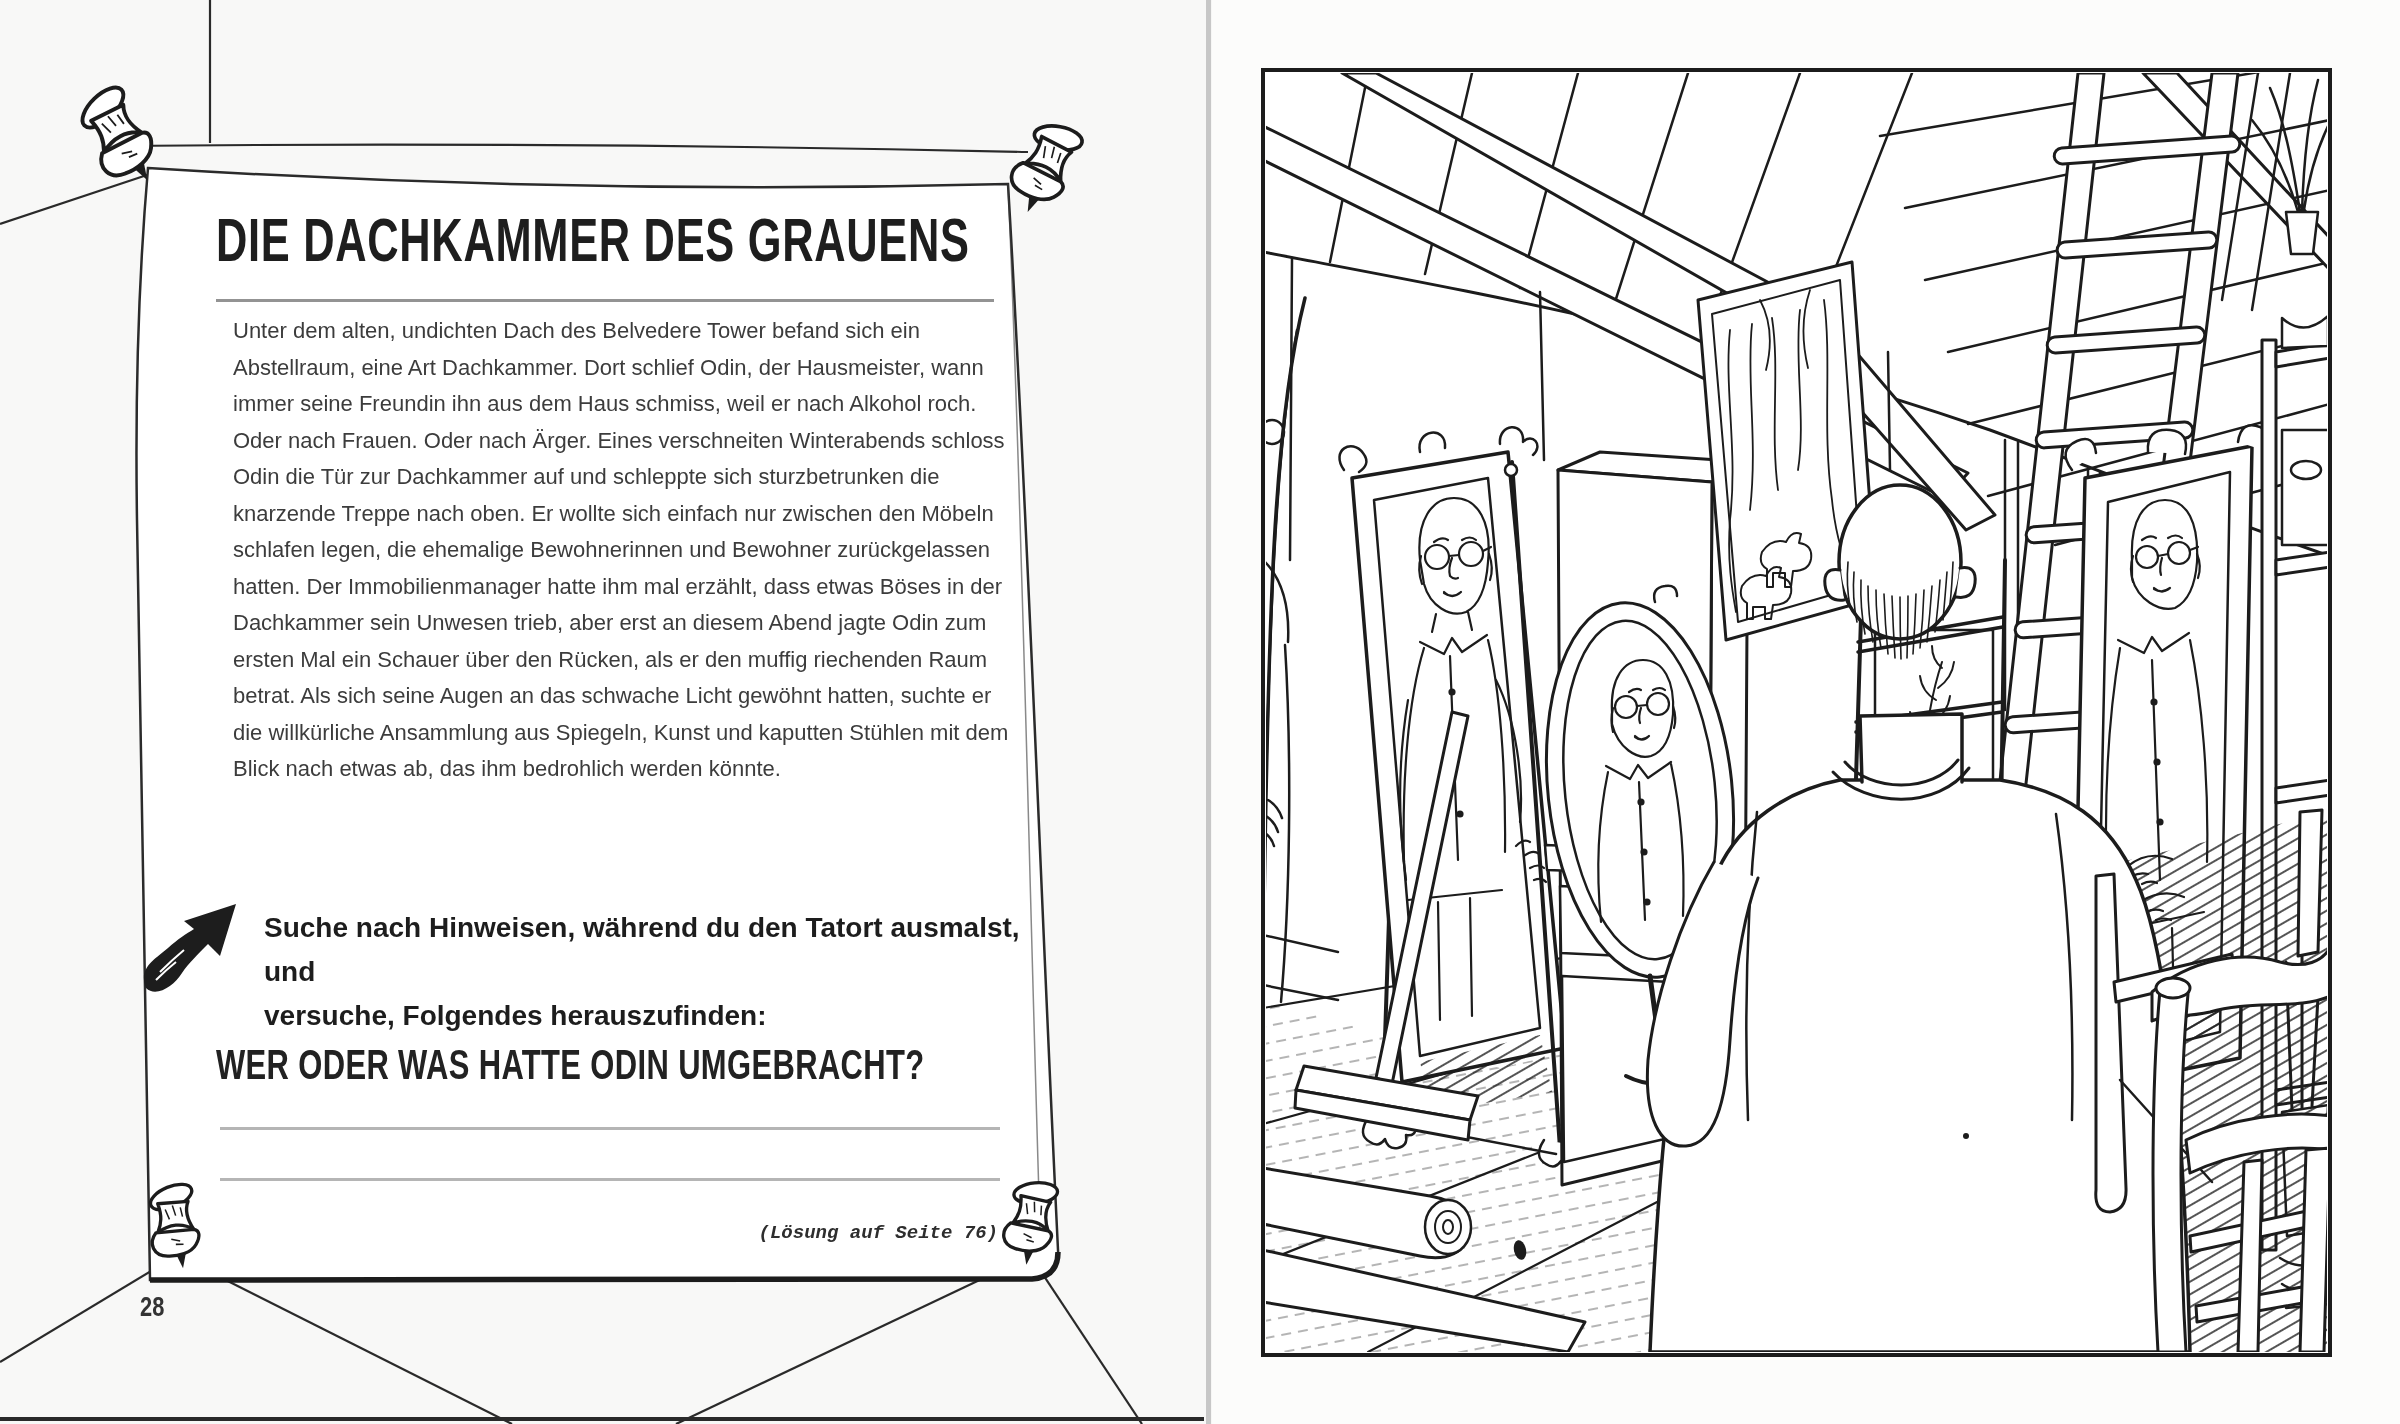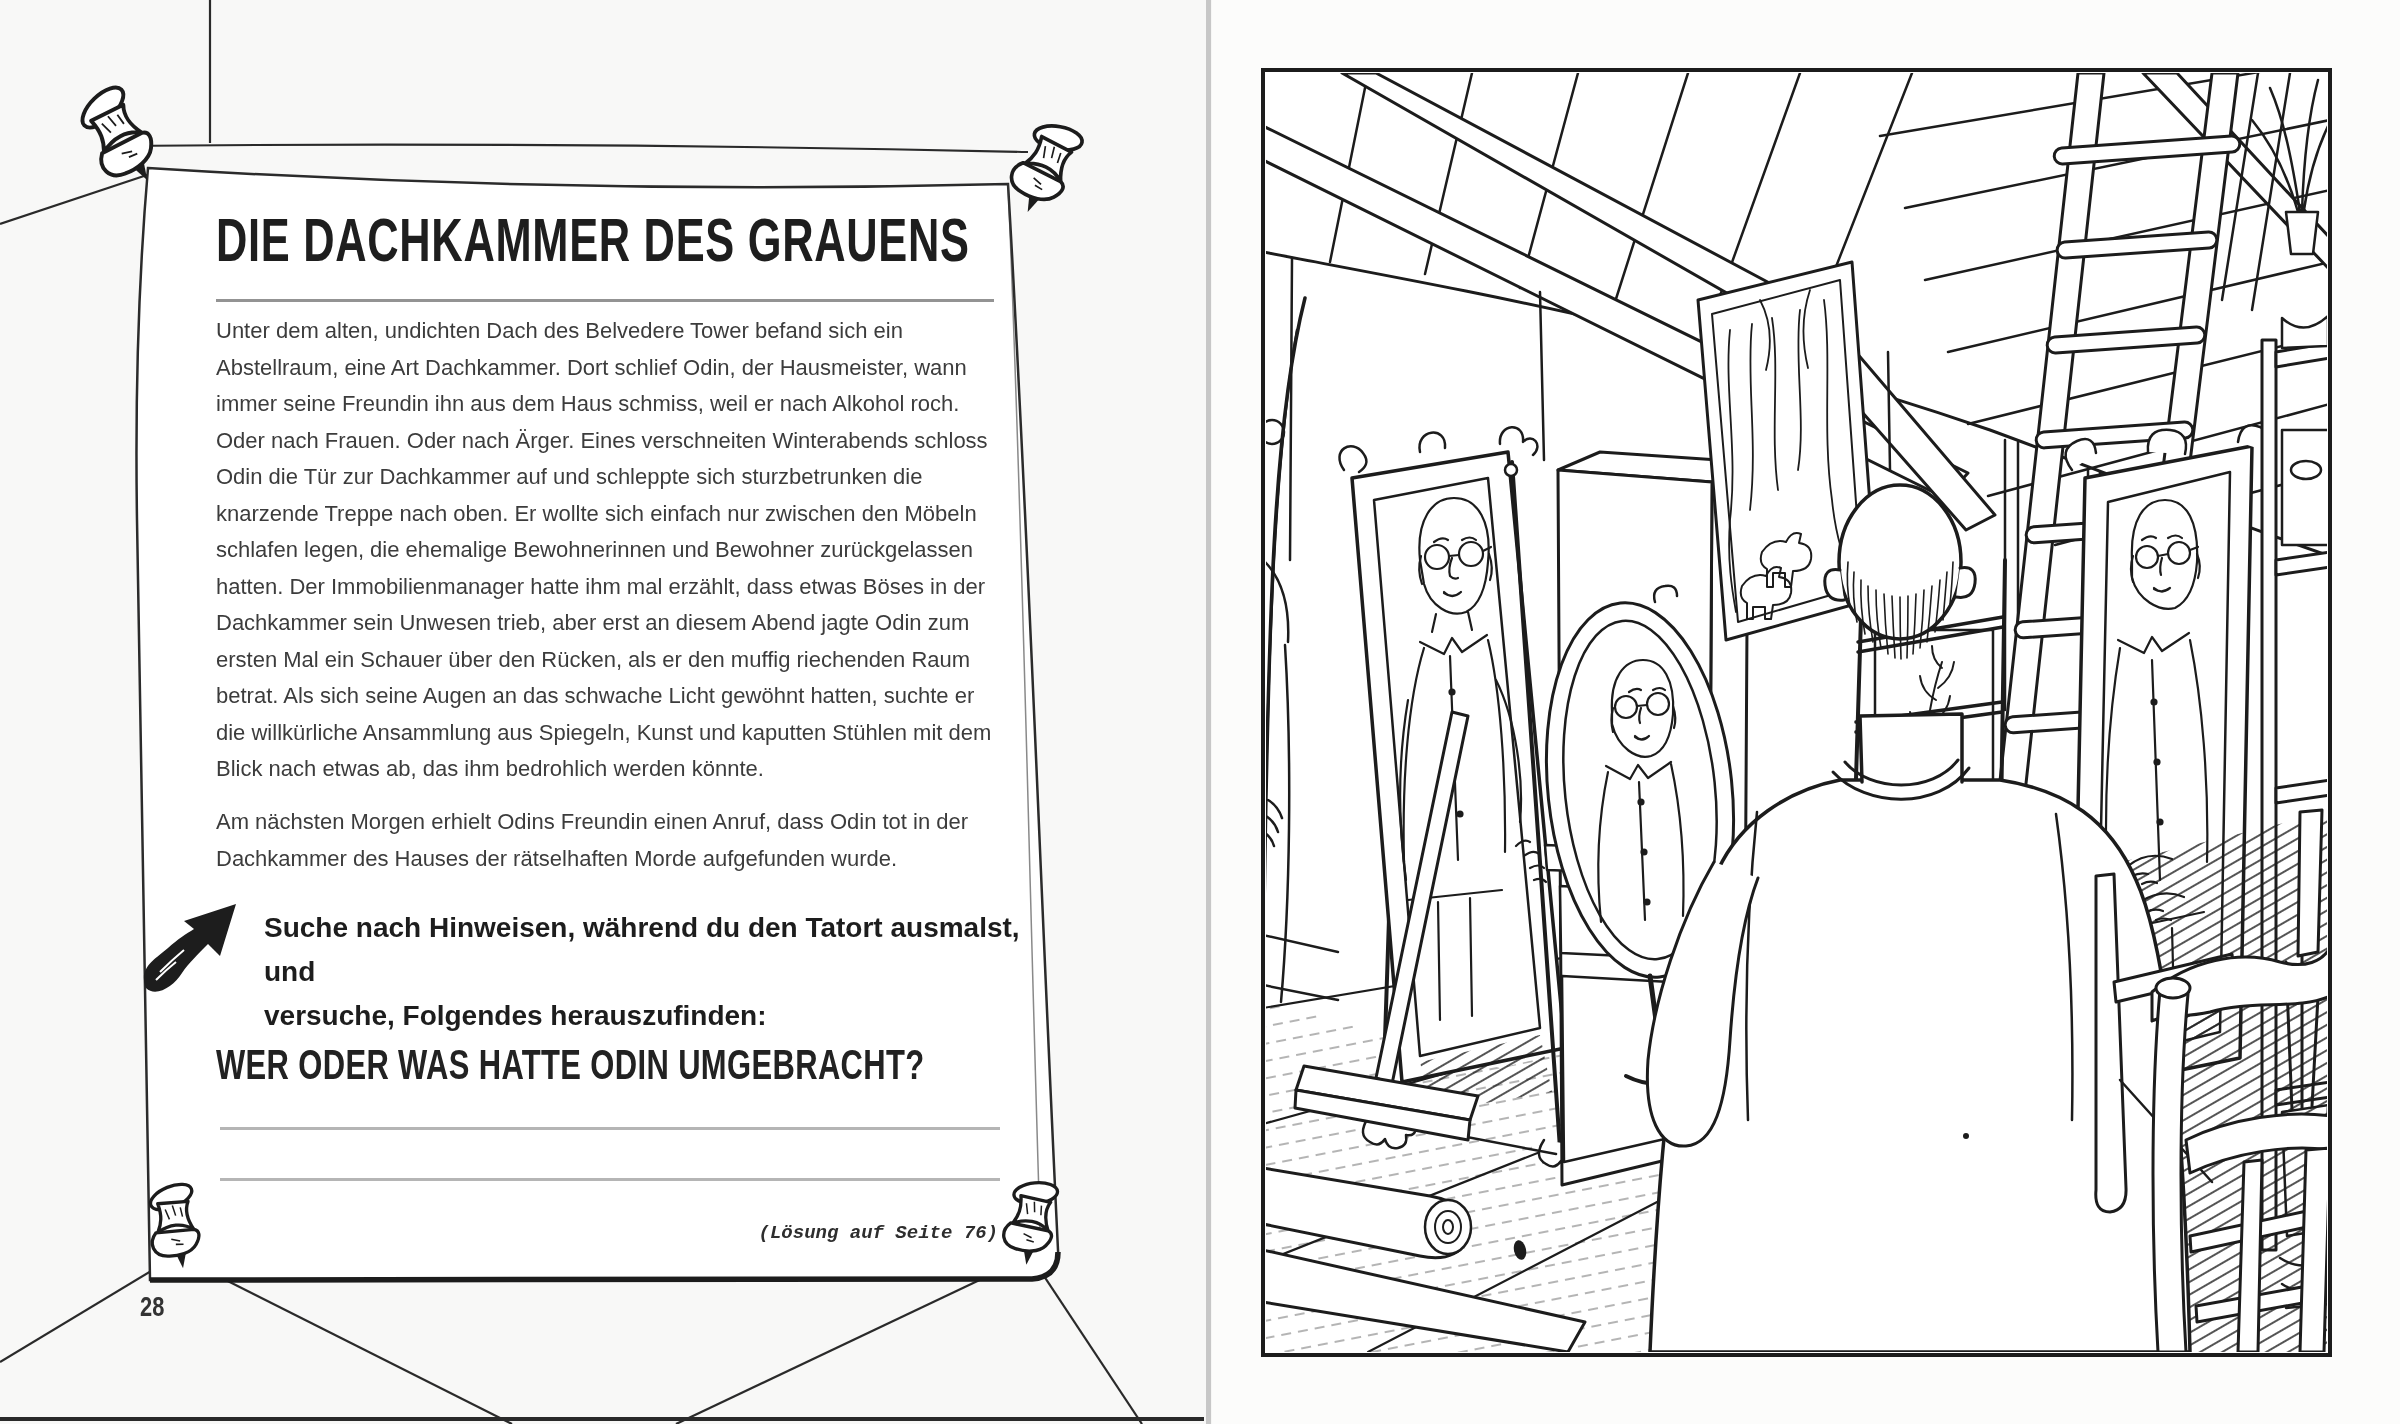--- a/index.html
+++ b/index.html
@@ -5,21 +5,21 @@
   html,body{margin:0;padding:0;background:#e9e9e8;}
   .spread{position:relative;width:2400px;height:1424px;background:#f6f6f5;overflow:hidden;
           font-family:"Liberation Sans","DejaVu Sans",sans-serif;}
   .art{position:absolute;left:0;top:0;z-index:1;}
   .textlayer{position:absolute;left:8px;top:0;width:2400px;height:1424px;z-index:2;}
   .textlayer > *{position:absolute;margin:0;}
   .title{left:208px;top:204px;font-size:62px;font-weight:700;color:#1e1e1e;letter-spacing:1px;
          transform:scaleX(0.70);transform-origin:0 0;white-space:nowrap;}
   .title-rule{left:208px;top:299px;width:778px;height:3px;background:#939393;}
   .body{left:208px;width:920px;font-size:22px;line-height:36.5px;color:#3c3c3c;white-space:pre-line;}
-  .p1{top:313px;}
+  .p1{top:313px;margin-left:17px;}
   .p2{top:804px;}
   .instruction{left:256px;top:906px;width:760px;font-size:28px;line-height:44px;font-weight:700;
                color:#1d1d1d;white-space:pre-line;}
   .arrow-wrap{left:130px;top:898px;width:104px;height:96px;}
   .question{left:208px;top:1040px;font-size:43px;font-weight:700;color:#222;letter-spacing:0.5px;
             transform:scaleX(0.72);transform-origin:0 0;white-space:nowrap;}
   .answer-line{left:212px;width:780px;height:3px;background:#b5b5b5;}
   .ans-1{top:1127px;}
   .ans-2{top:1178px;}
   .solution{left:640px;top:1222px;width:350px;text-align:right;font-size:19px;font-style:italic;
@@ -367,22 +367,20 @@
 Oder nach Frauen. Oder nach Ärger. Eines verschneiten Winterabends schloss
 Odin die Tür zur Dachkammer auf und schleppte sich sturzbetrunken die
 knarzende Treppe nach oben. Er wollte sich einfach nur zwischen den Möbeln
 schlafen legen, die ehemalige Bewohnerinnen und Bewohner zurückgelassen
 hatten. Der Immobilienmanager hatte ihm mal erzählt, dass etwas Böses in der
 Dachkammer sein Unwesen trieb, aber erst an diesem Abend jagte Odin zum
 ersten Mal ein Schauer über den Rücken, als er den muffig riechenden Raum
 betrat. Als sich seine Augen an das schwache Licht gewöhnt hatten, suchte er
 die willkürliche Ansammlung aus Spiegeln, Kunst und kaputten Stühlen mit dem
 Blick nach etwas ab, das ihm bedrohlich werden könnte.</p>
-  <p class="body p2">Am nächsten Morgen erhielt Odins Freundin einen Anruf, dass Odin tot in der
-Dachkammer des Hauses der rätselhaften Morde aufgefunden wurde.</p>
 
   <div class="arrow-wrap">
     <svg width="104" height="96" viewBox="0 0 104 96">
       <path d="M8,90 C0,70 16,62 30,50 C40,41 48,36 56,31 L46,23 L98,6 L82,58 L70,46 C60,56 50,66 44,75 C36,88 18,100 8,90 Z" fill="#1d1d1d"></path>
       <path d="M22,74 q12,-12 24,-22 M18,82 q10,-10 20,-18" stroke="#fff" stroke-width="2" fill="none"></path>
     </svg>
   </div>
   <p class="instruction">Suche nach Hinweisen, während du den Tatort ausmalst, und
 versuche, Folgendes herauszufinden:</p>
 

